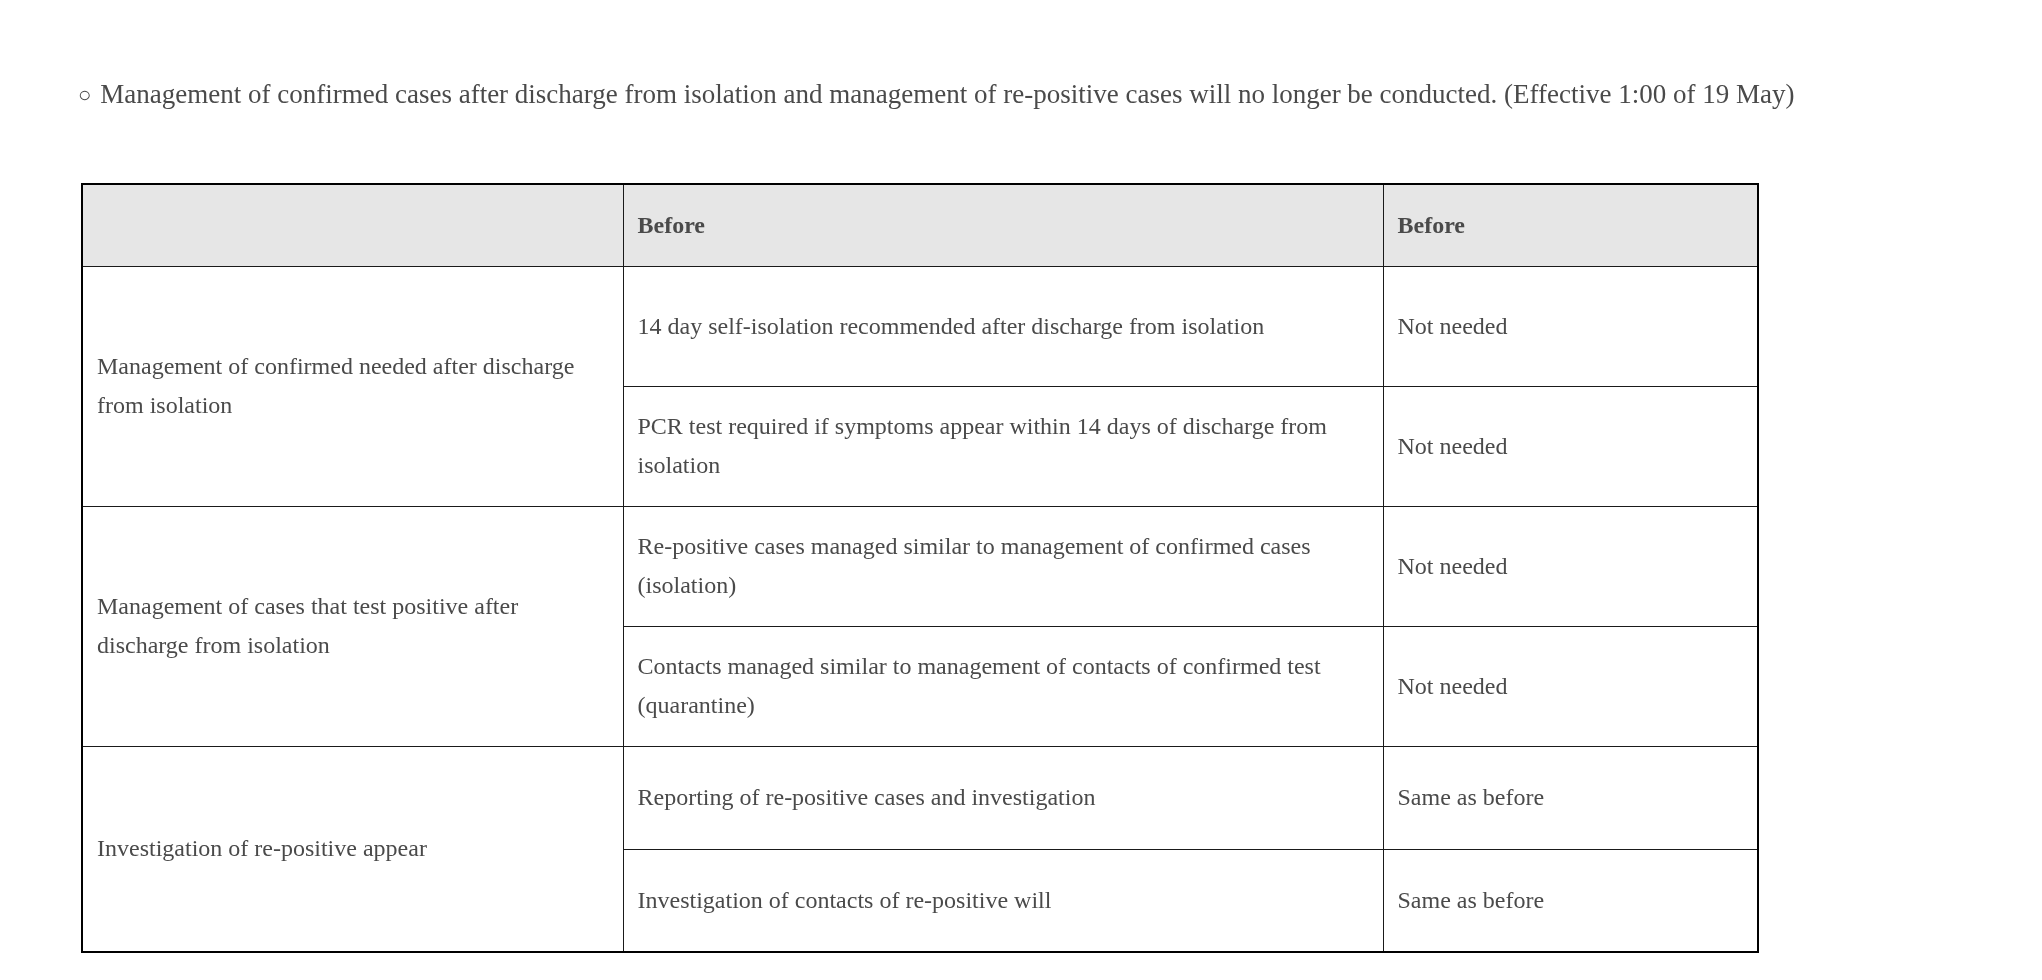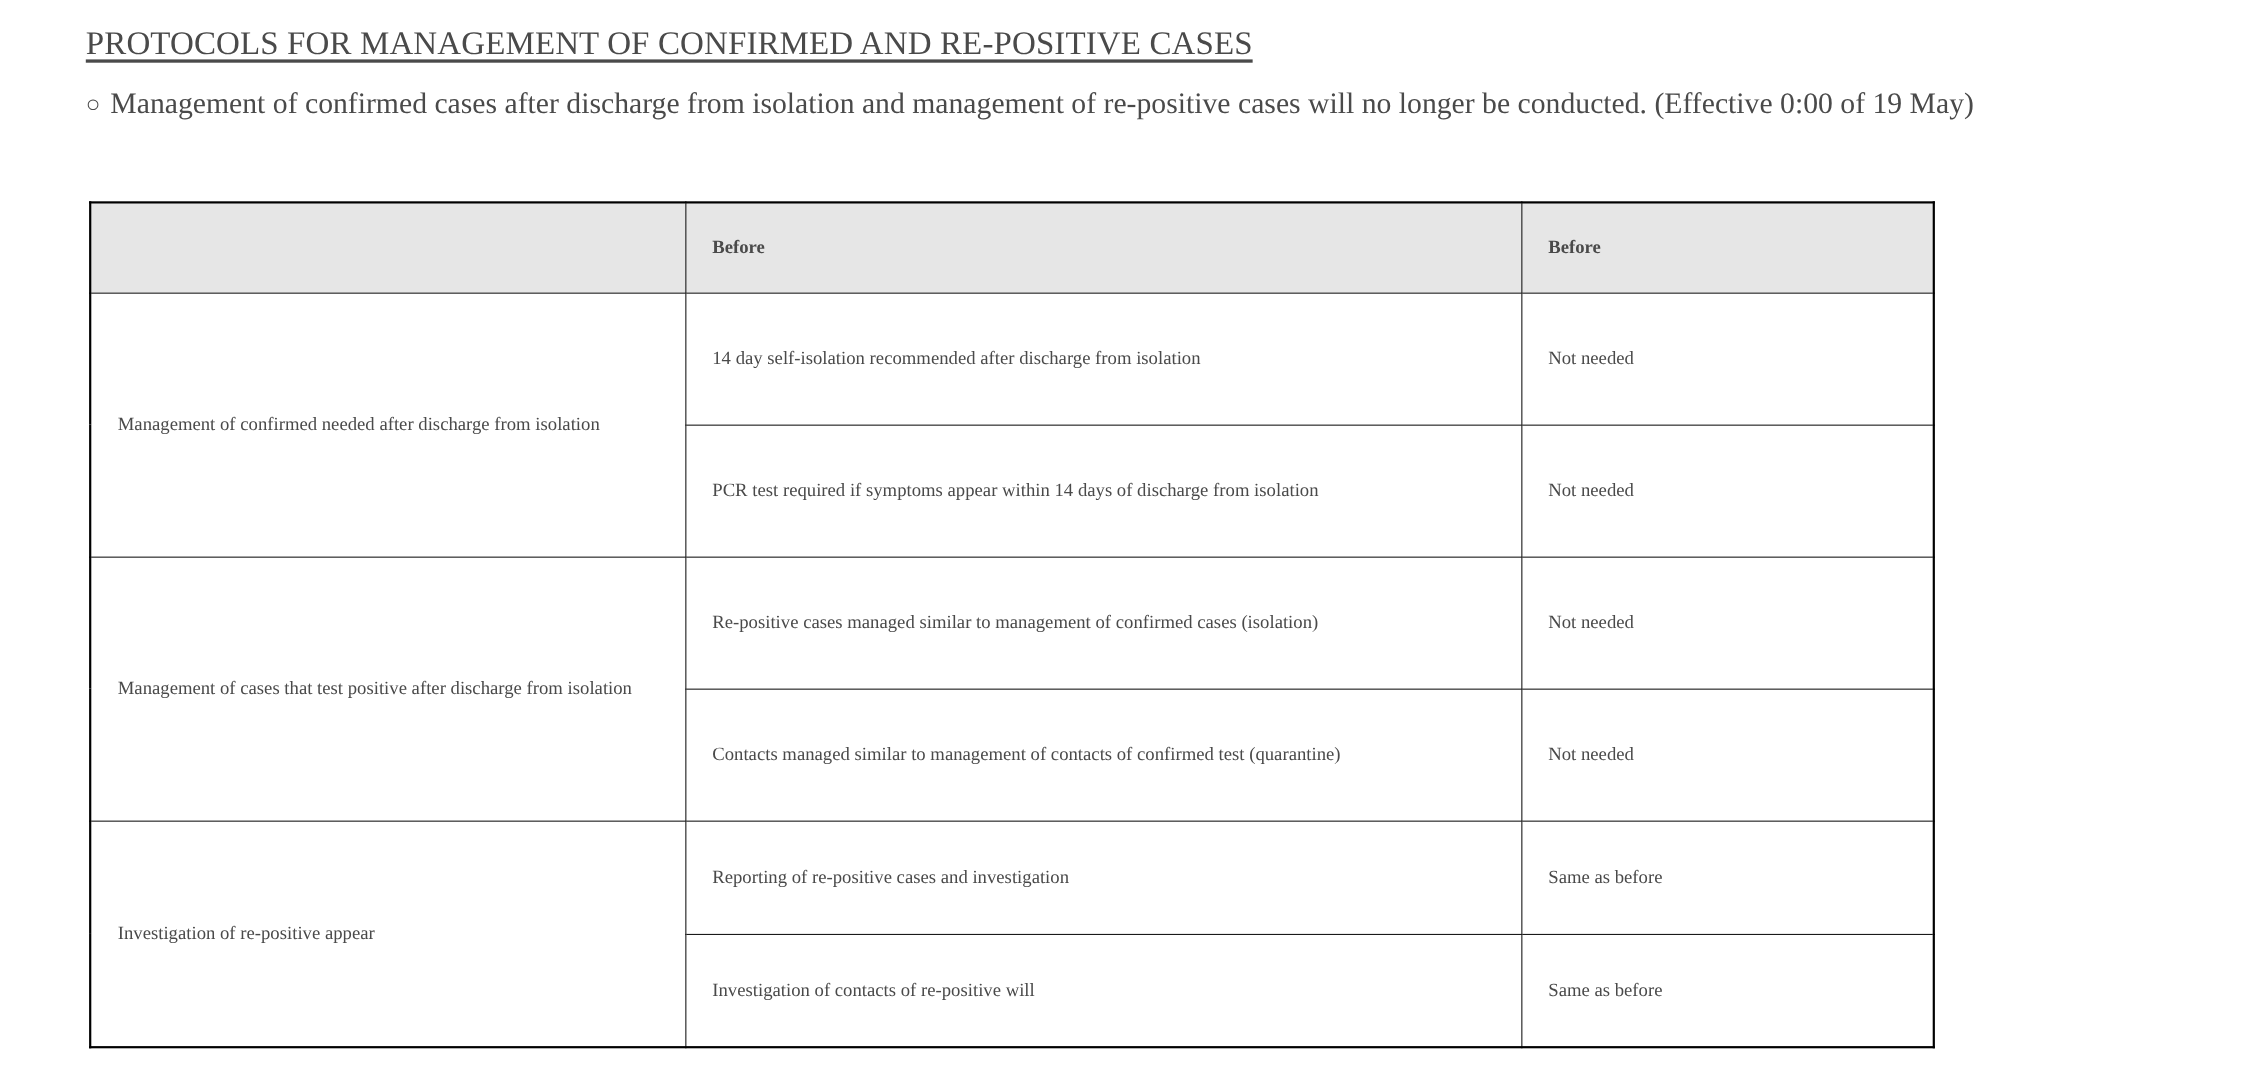--- a/index.html
+++ b/index.html
@@ -64,24 +64,24 @@
   table.protocol-table col.c1 { width: 541px; }
   table.protocol-table col.c2 { width: 760px; }
   table.protocol-table col.c3 { width: 375px; }
 
   table.protocol-table td,
   table.protocol-table th {
     border: 1px solid #1a1a1a;
     vertical-align: middle;
     text-align: left;
     font-weight: normal;
-    font-size: 17px;
+    font-size: 24px;
     line-height: 1.62;
     color: #4a4a4a;
-    padding: 10px 13px 10px 24px;
+    padding: 10px 13px 10px 14px;
     box-sizing: border-box;
   }
   table.protocol-table thead th {
     background: #e6e6e6;
     font-weight: bold;
     height: 82px;
     padding-top: 6px;
     padding-bottom: 6px;
   }
   table.protocol-table thead th.blank-head {
@@ -100,25 +100,24 @@
   }
   td.row-h1 { height: 120px; }
   td.row-h2 { height: 120px; }
   td.row-h3 { height: 103px; }
 </style>
 </head>
 <body>
 
 <div class="page">
 
-  <div class="doc-title">PROTOCOLS FOR MANAGEMENT OF CONFIRMED AND RE-POSITIVE CASES</div>
 
   <div class="bullet-line">
     <span class="bullet-mark">○</span>
-    <span>Management of confirmed cases after discharge from isolation and management of re-positive cases will no longer be conducted. (Effective 0:00 of 19 May)</span>
+    <span>Management of confirmed cases after discharge from isolation and management of re-positive cases will no longer be conducted. (Effective 1:00 of 19 May)</span>
   </div>
 
   <table class="protocol-table">
     <colgroup>
       <col class="c1">
         <col class="c2">
         <col class="c3">
     </colgroup>
     <thead>
       <tr>

